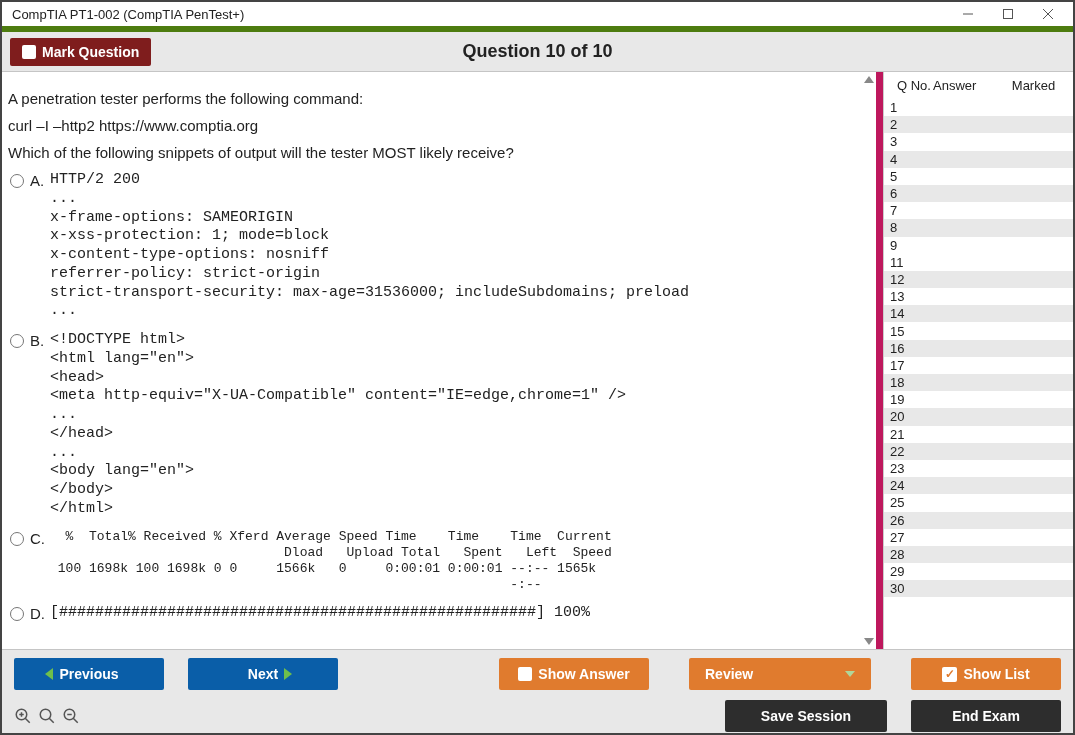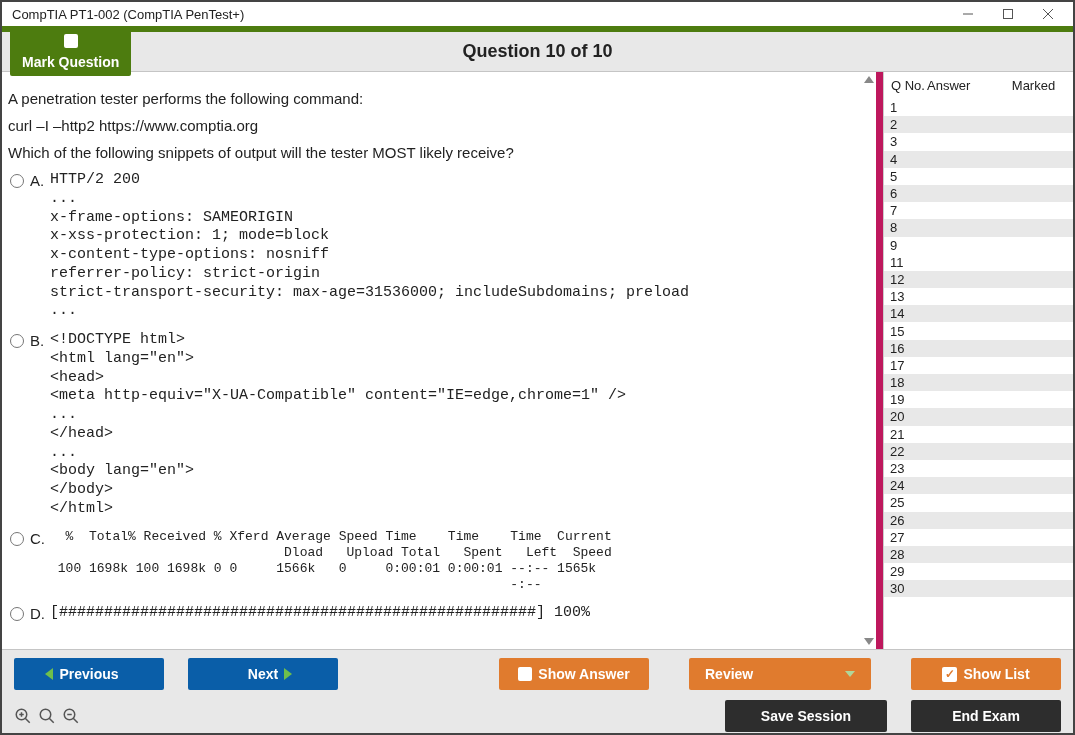--- a/index.html
+++ b/index.html
@@ -4,34 +4,34 @@
 <style>
   * { box-sizing: border-box; margin: 0; padding: 0; }
   html, body { height: 100%; font-family: Arial, Helvetica, sans-serif; font-size: 14px; color: #222; background: #fff; }
   .window { width: 1075px; height: 735px; border: 2px solid #444; position: relative; display: flex; flex-direction: column; background: #fff; }
   .titlebar { height: 30px; display: flex; align-items: center; justify-content: space-between; padding: 0 6px; border-bottom: 6px solid #4d7c0f; }
   .titlebar-left { font-size: 13px; padding-left: 4px; }
   .titlebar-right { display: flex; align-items: center; gap: 2px; }
   .win-btn { width: 38px; height: 28px; display: flex; align-items: center; justify-content: center; color: #555; cursor: pointer; }
   .win-btn svg { stroke: #555; }
   .topbar { height: 40px; background: #e8e8e8; border-bottom: 1px solid #c5c5c5; display: flex; align-items: center; position: relative; padding: 0 8px; }
-  .mark-btn { background: #4d7c0f; color: #fff; font-weight: bold; padding: 6px 12px; border-radius: 2px; cursor: pointer; display: flex; align-items: center; gap: 6px; font-size: 14px; flex-direction: column; }
+  .mark-btn { background: #7f1d1d; color: #fff; font-weight: bold; padding: 6px 12px; border-radius: 2px; cursor: pointer; display: flex; align-items: center; gap: 6px; font-size: 14px; }
   .checkbox-icon { width: 14px; height: 14px; background: #fff; border-radius: 2px; }
   .question-heading { position: absolute; left: 0; right: 0; text-align: center; font-weight: bold; font-size: 18px; pointer-events: none; }
   .main { flex: 1; display: flex; overflow: hidden; }
   .content { flex: 1; position: relative; overflow-y: scroll; padding: 12px 8px 12px 6px; border-right: 7px solid #be185d; }
   .content p { margin: 6px 0 10px 0; font-size: 15px; }
   .answers { margin-top: 10px; }
   .ans { display: flex; align-items: flex-start; margin-bottom: 10px; }
   .ans input[type=radio] { margin: 3px 6px 0 2px; width: 14px; height: 14px; }
   .ans-letter { width: 20px; font-size: 15px; margin-top: 1px; }
   .ans-content { flex: 1; }
   .code { font-family: 'Courier New', monospace; font-size: 15px; white-space: pre; line-height: 1.25; }
   .sidebar { width: 190px; display: flex; flex-direction: column; border-left: 1px solid #ccc; }
-  .side-header { display: flex; font-size: 13px; padding: 6px 3px; }
+  .side-header { display: flex; font-size: 13px; padding: 6px 9px; }
   .side-header .col-qno { width: 40px; padding-left: 4px; }
   .side-header .col-ans { width: 70px; }
   .side-header .col-mark { flex: 1; text-align: center; }
   .qlist { flex: 1; overflow-y: scroll; }
   .qrow { display: flex; font-size: 13px; height: 17.2px; align-items: center; cursor: pointer; }
   .qrow .cell-qno { width: 40px; padding-left: 6px; }
   .qrow.alt { background: #e8e8e8; }
   .bottombar { height: 84px; background: #e8e8e8; border-top: 1px solid #c5c5c5; padding: 8px 12px; display: flex; flex-direction: column; gap: 10px; }
   .btnrow { display: flex; align-items: center; gap: 24px; }
   .btn { height: 32px; padding: 0 16px; color: #fff; font-weight: bold; font-size: 14px; border-radius: 2px; display: flex; align-items: center; justify-content: center; gap: 6px; cursor: pointer; }

